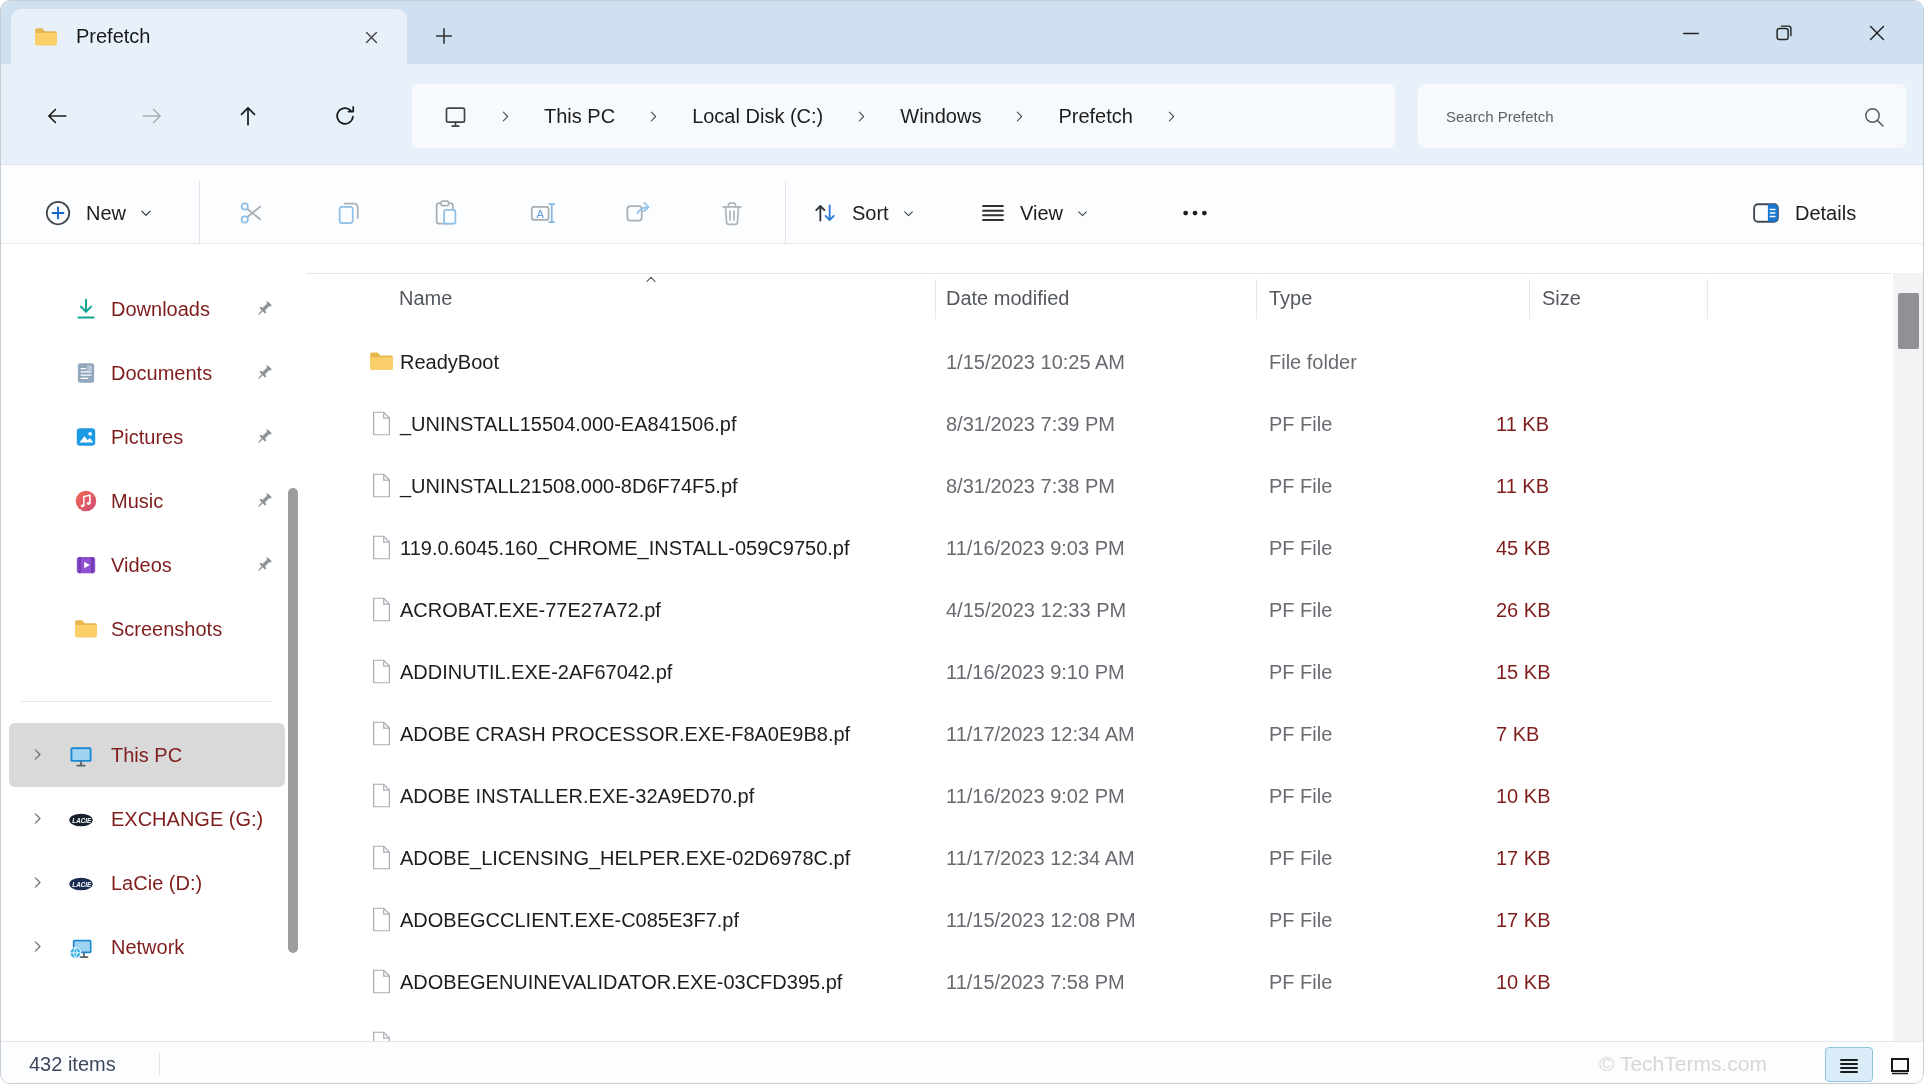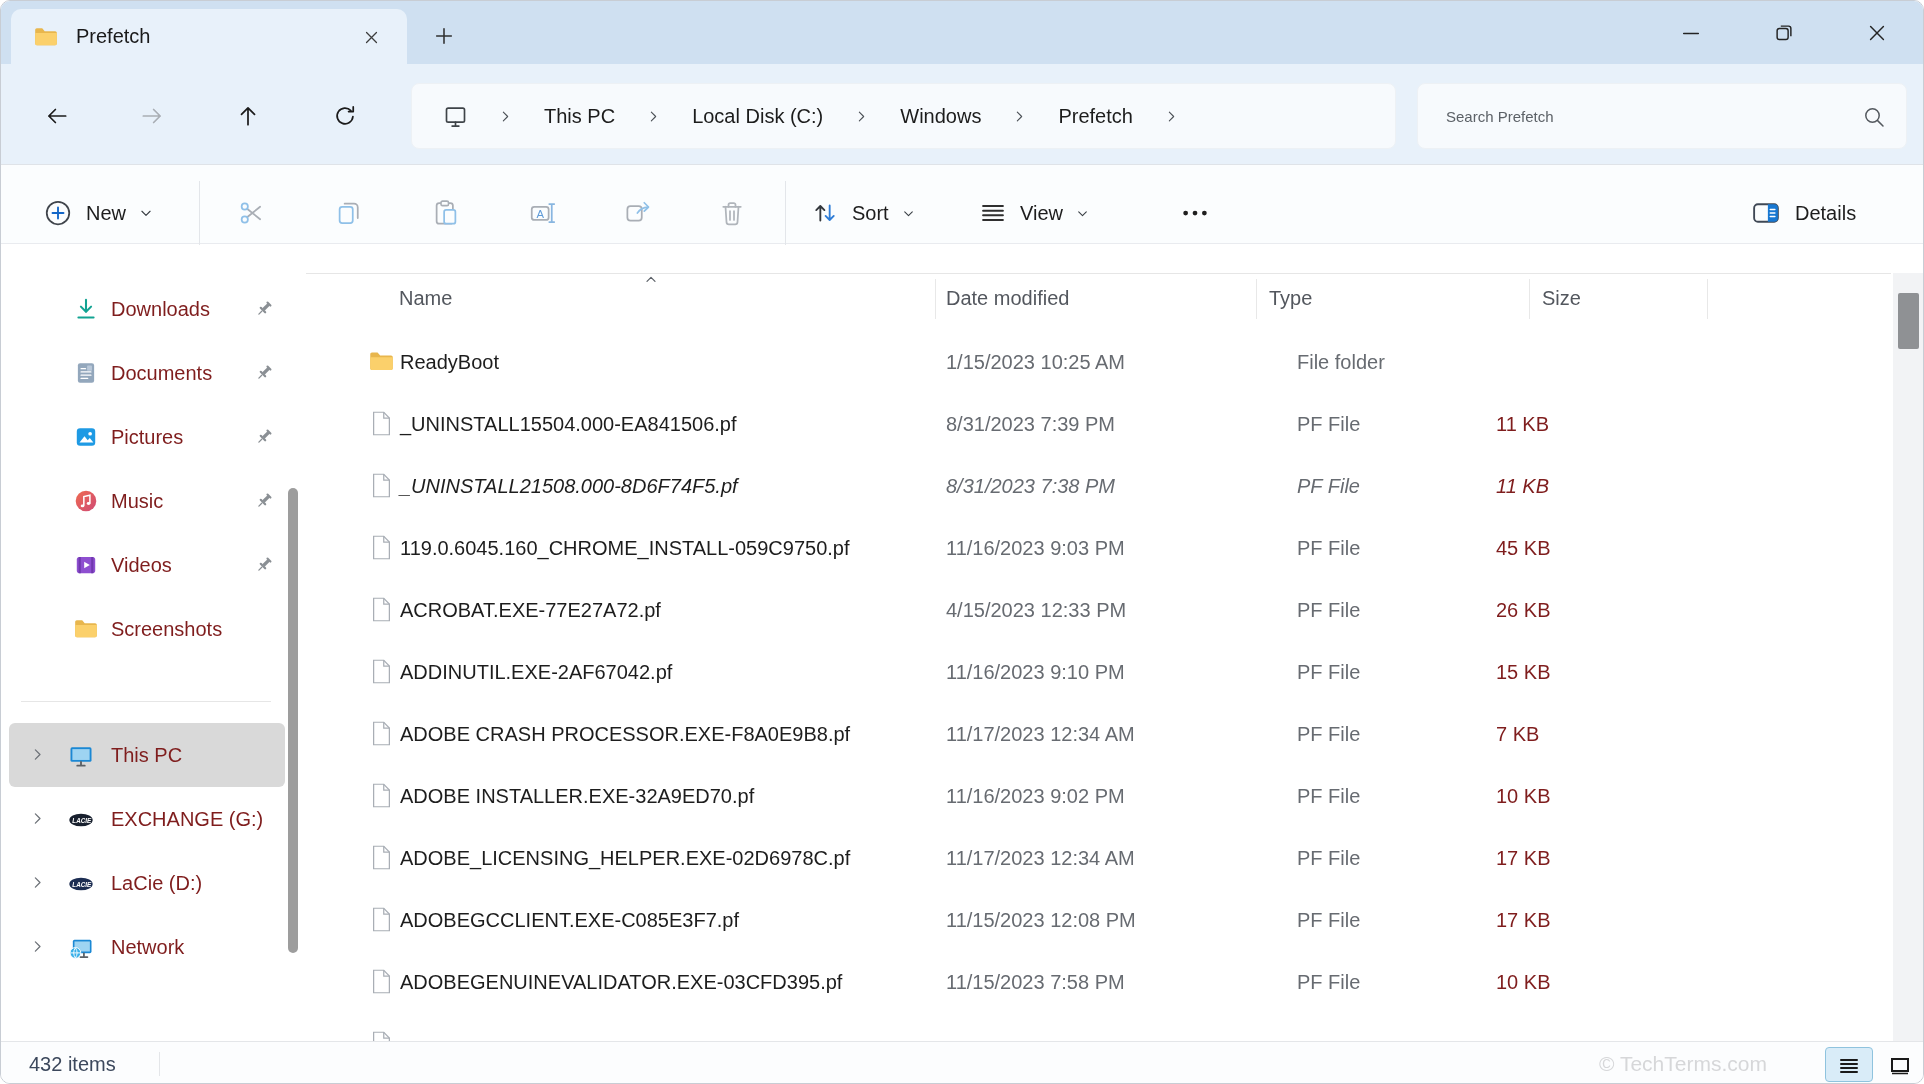--- a/index.html
+++ b/index.html
@@ -59,21 +59,21 @@
   .hdr-name{ left:73px;margin-left:20px; } .hdr-date{ left:640px; } .hdr-type{ left:963px; } .hdr-size{ left:1236px; }
   .hdr-caret { position:absolute; left:337px; top:-2px; }
   .col-sep { position:absolute; top:5px; width:1px; height:40px; background:#e8e8e8; }
 
   .rows { position:absolute; left:305px; top:330px; width:1585px; height:710px; overflow:hidden; }
   .row { position:absolute; left:0; width:100%; height:62px; }
   .row-icon { position:absolute; left:62px; top:17px; }
   .cell { position:absolute; top:0; height:62px; line-height:62px; font-size:20px; white-space:nowrap; }
   .c-name { left:94px; color:#1d1d1d; }
   .c-date { left:640px; color:#676b71; }
-  .c-type { left:963px; color:#676b71;margin-left:28px; }
+  .c-type { left:963px; color:#676b71; }
   .c-size { left:1190px; width:200px; text-align:left; color:#7f1d1d; }
 
   .main-scrolltrack { position:absolute; left:1892px; top:272px; width:31px; height:768px; background:#f2f3f5; }
   .main-scrollthumb { position:absolute; left:5px; top:20px; width:21px; height:56px; background:#8f9194; border-radius:2px; }
 
   
   .statusbar { position:absolute; left:0; top:1040px; width:100%; height:44px; background:#fcfdfe; border-top:1px solid #e4e6e9;text-align:right; }
   .status-count { position:absolute; left:28px; top:0; height:44px; line-height:44px; font-size:20px; color:#3c485c; }
   .status-sep { position:absolute; left:158px; top:10px; width:1px; height:24px; background:#e4e6e9; }
   .watermark { position:absolute; left:1598px; top:0; height:44px; line-height:44px; font-size:21px; color:#d6d7d9; }
@@ -546,21 +546,21 @@
             <path d="M5 2h9l5 5.2V22H5z" fill="#ffffff" stroke="#a9aeb5" stroke-width="1.1"></path>
             <path d="M14 2v5.2h5" fill="none" stroke="#a9aeb5" stroke-width="1.1"></path>
           </svg>
       </span>
       <span class="cell c-name">_UNINSTALL15504.000-EA841506.pf</span>
       <span class="cell c-date">8/31/2023 7:39 PM</span>
       <span class="cell c-type">PF File</span>
       <span class="cell c-size">11 KB</span>
     </div>
 
-    <div class="row" style="top:124px;font-style:italic;">
+    <div class="row" style="top:124px;">
       <span class="row-icon">
         <svg width="27" height="27" viewBox="0 0 24 24">
             <path d="M5 2h9l5 5.2V22H5z" fill="#ffffff" stroke="#a9aeb5" stroke-width="1.1"></path>
             <path d="M14 2v5.2h5" fill="none" stroke="#a9aeb5" stroke-width="1.1"></path>
           </svg>
       </span>
       <span class="cell c-name">_UNINSTALL21508.000-8D6F74F5.pf</span>
       <span class="cell c-date">8/31/2023 7:38 PM</span>
       <span class="cell c-type">PF File</span>
       <span class="cell c-size">11 KB</span>

